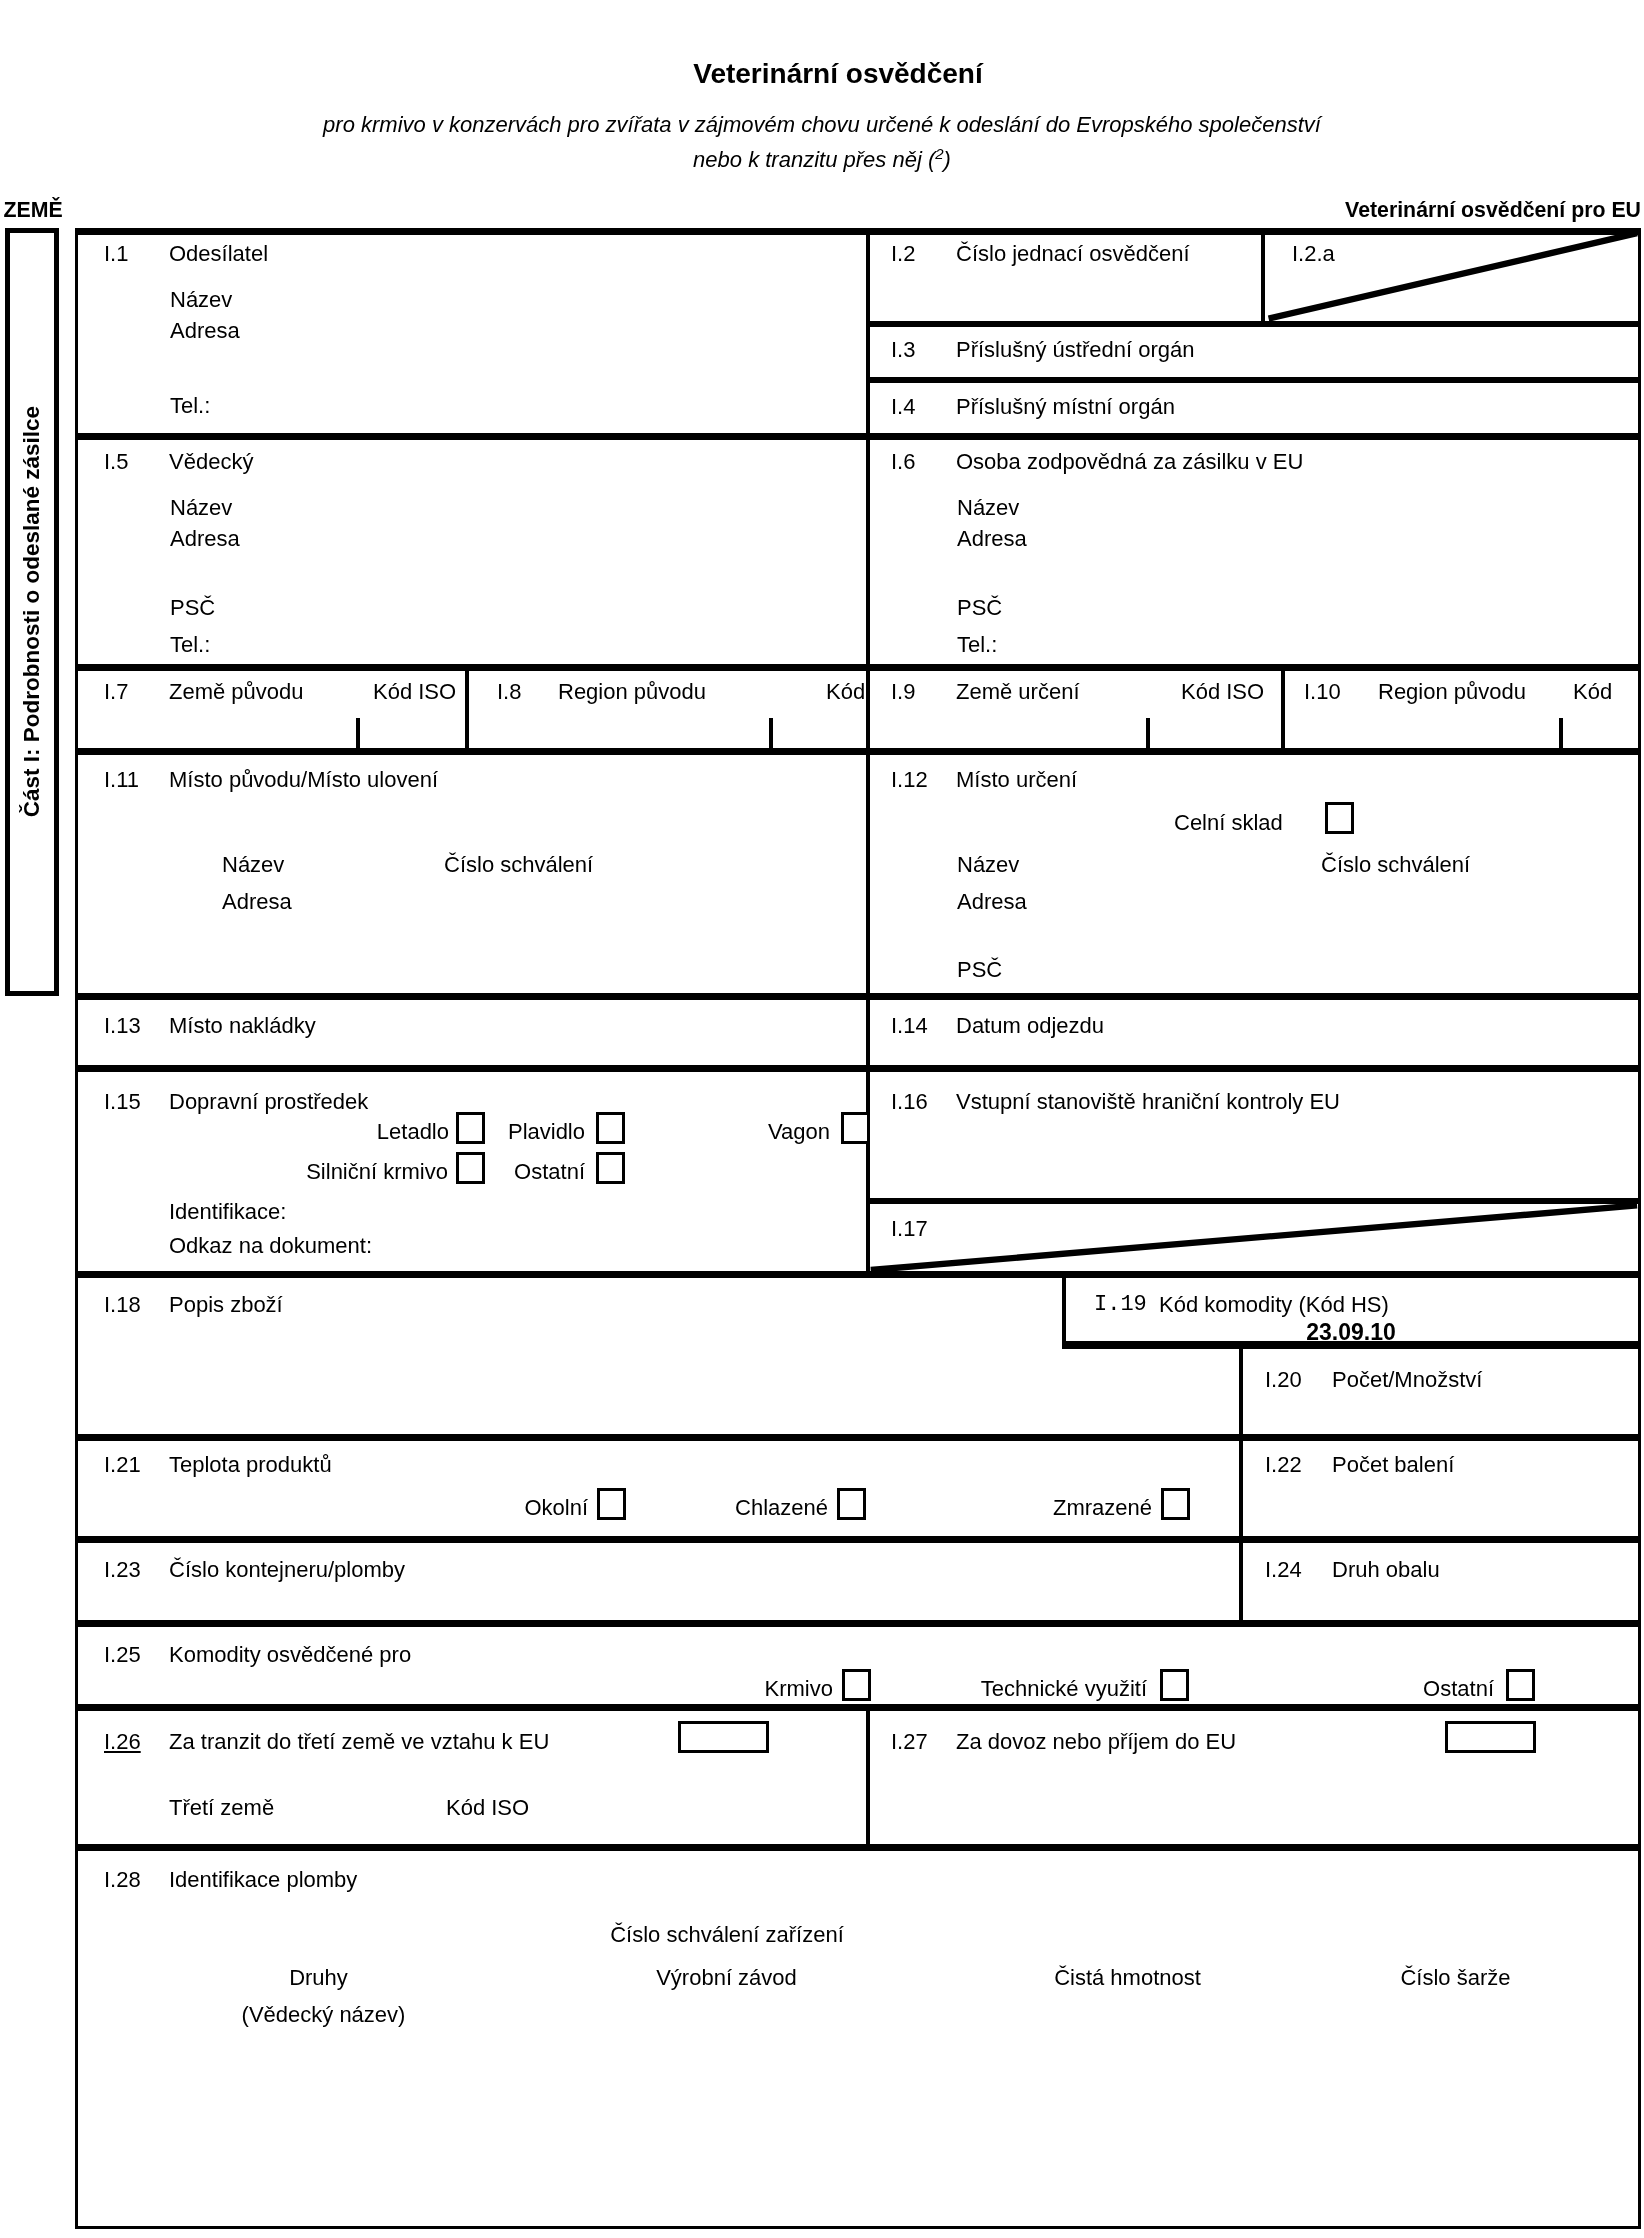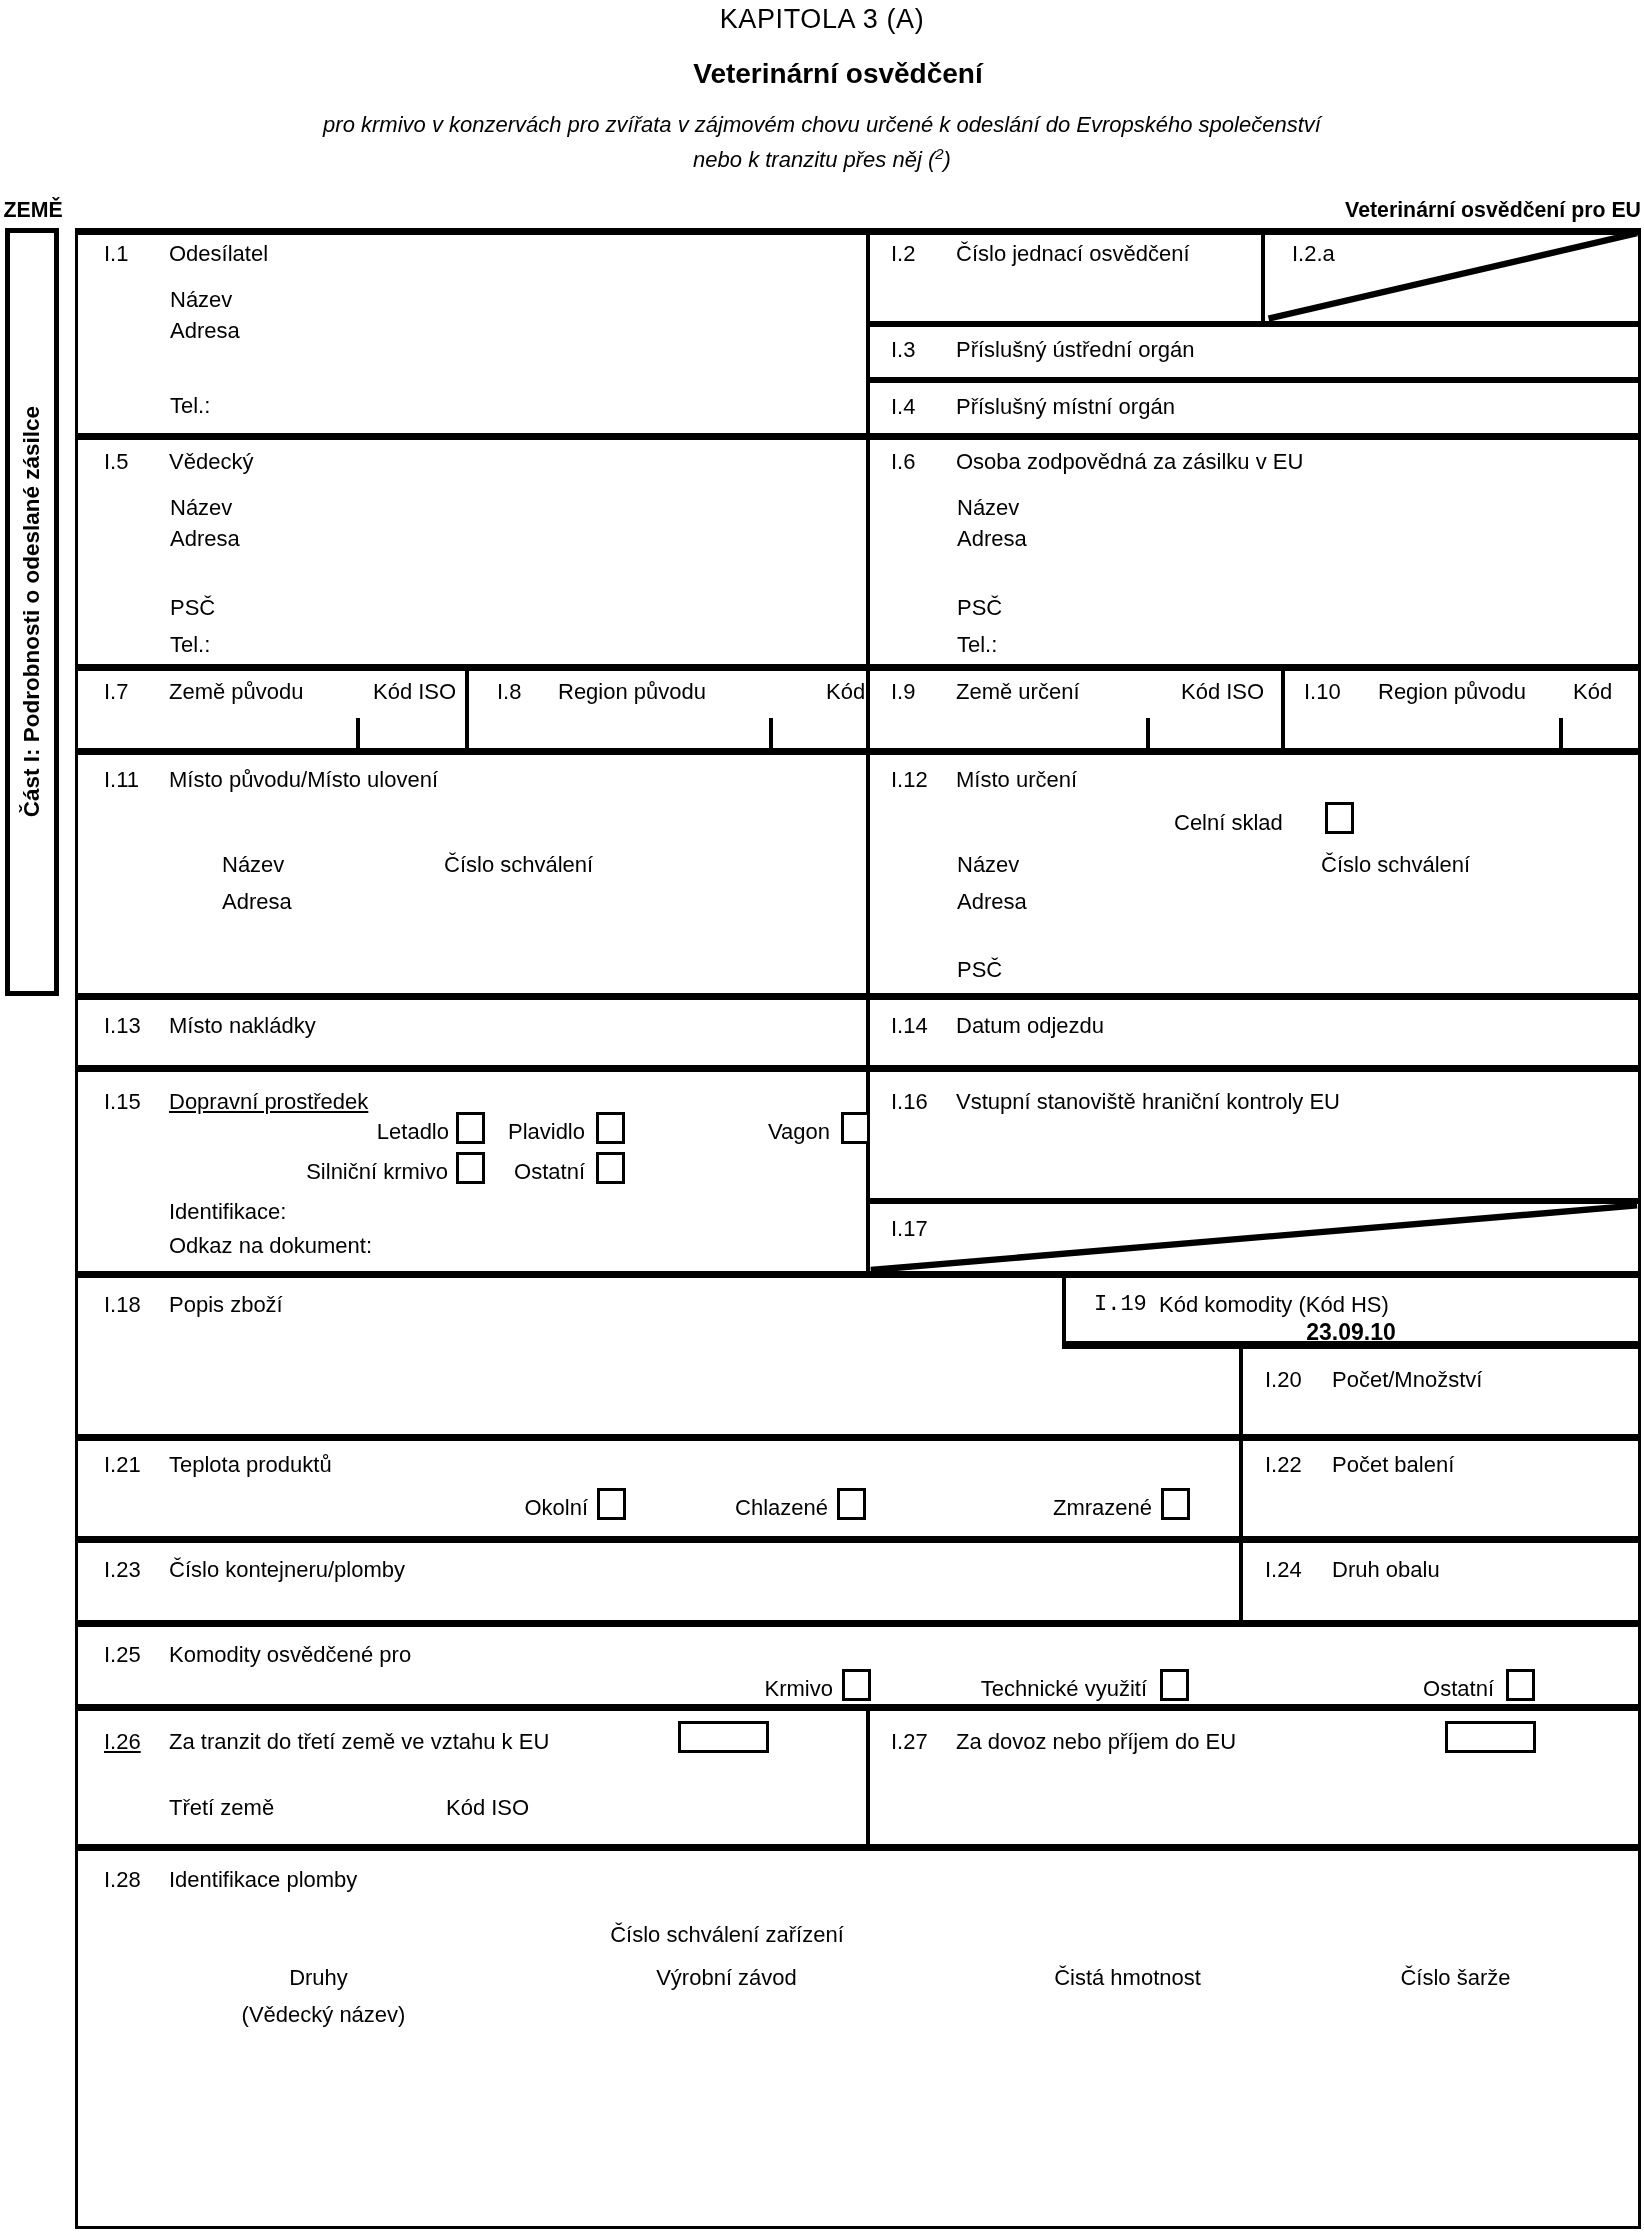--- a/index.html
+++ b/index.html
@@ -40,21 +40,20 @@
     writing-mode:vertical-rl;transform:rotate(180deg);
     font-weight:bold;font-size:22.5px;white-space:nowrap;
   }
   svg.overlay{position:absolute;left:0;top:0;pointer-events:none;}
 </style>
 </head>
 <body>
 
 <div id="page">
 
-  <div class="t chapter ctr" style="left:0;top:3.5px;width:1644px;">KAPITOLA 3 (A)</div>
   <div class="t title ctr" style="left:0;top:58px;width:1644px;">Veterinární osvědčení</div>
   <div class="t sub ctr" style="left:0;top:112px;width:1644px;">pro krmivo v konzervách pro zvířata v zájmovém chovu určené k odeslání do Evropského společenství</div>
   <div class="t sub ctr" style="left:0;top:145px;width:1644px;"><span>nebo k tranzitu přes něj (</span><sup style="font-size:15px;">2</sup><span>)</span></div>
   <div class="t b" style="left:3.5px;top:198px;font-size:21.3px;">ZEMĚ</div>
   <div class="t b rt" style="left:1183px;top:198px;width:458px;font-size:21.3px;">Veterinární osvědčení pro EU</div>
 
   <div id="sidebar-box">
     <div class="vtext">Část I: Podrobnosti o odeslané zásilce</div>
   </div>
 
@@ -155,21 +154,21 @@
   <div class="t" style="left:1321px;top:852px;">Číslo schválení</div>
   <div class="t" style="left:957px;top:889px;">Adresa</div>
   <div class="t" style="left:957px;top:957px;">PSČ</div>
 
   <div class="t" style="left:104px;top:1013px;">I.13</div>
   <div class="t" style="left:169px;top:1013px;">Místo nakládky</div>
   <div class="t" style="left:891px;top:1013px;">I.14</div>
   <div class="t" style="left:956px;top:1013px;">Datum odjezdu</div>
 
   <div class="t" style="left:104px;top:1089px;">I.15</div>
-  <div class="t" style="left:169px;top:1089px;text-decoration:underline;">Dopravní prostředek</div>
+  <div class="t" style="left:169px;top:1089px;">Dopravní prostředek</div>
 
   <div class="t rt" style="left:276px;top:1119px;width:173px;">Letadlo</div>
   <div class="cb" style="left:456px;top:1112px;"></div>
   <div class="t rt" style="left:473px;top:1119px;width:112px;">Plavidlo</div>
   <div class="cb" style="left:596px;top:1112px;"></div>
   <div class="t rt" style="left:715px;top:1119px;width:115px;">Vagon</div>
   <div class="cb" style="left:841px;top:1112px;"></div>
 
   <div class="t rt" style="left:258px;top:1159px;width:190px;">Silniční krmivo</div>
   <div class="cb" style="left:456px;top:1152px;"></div>

